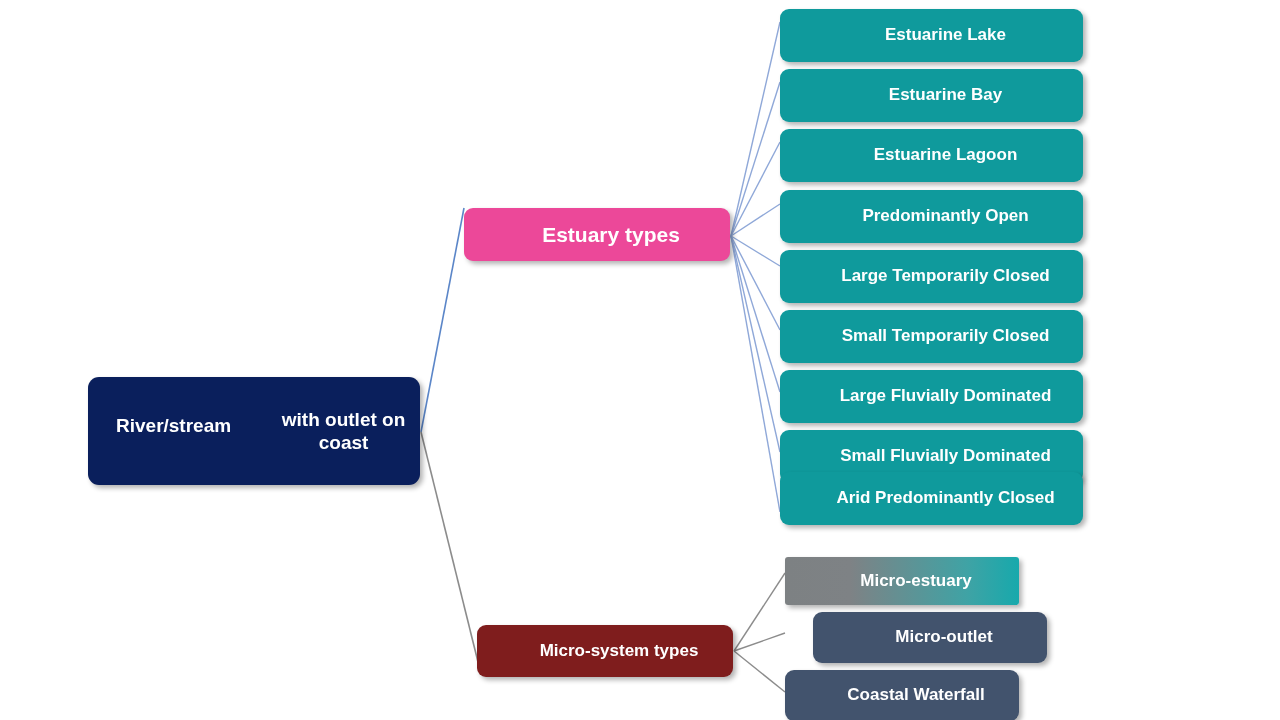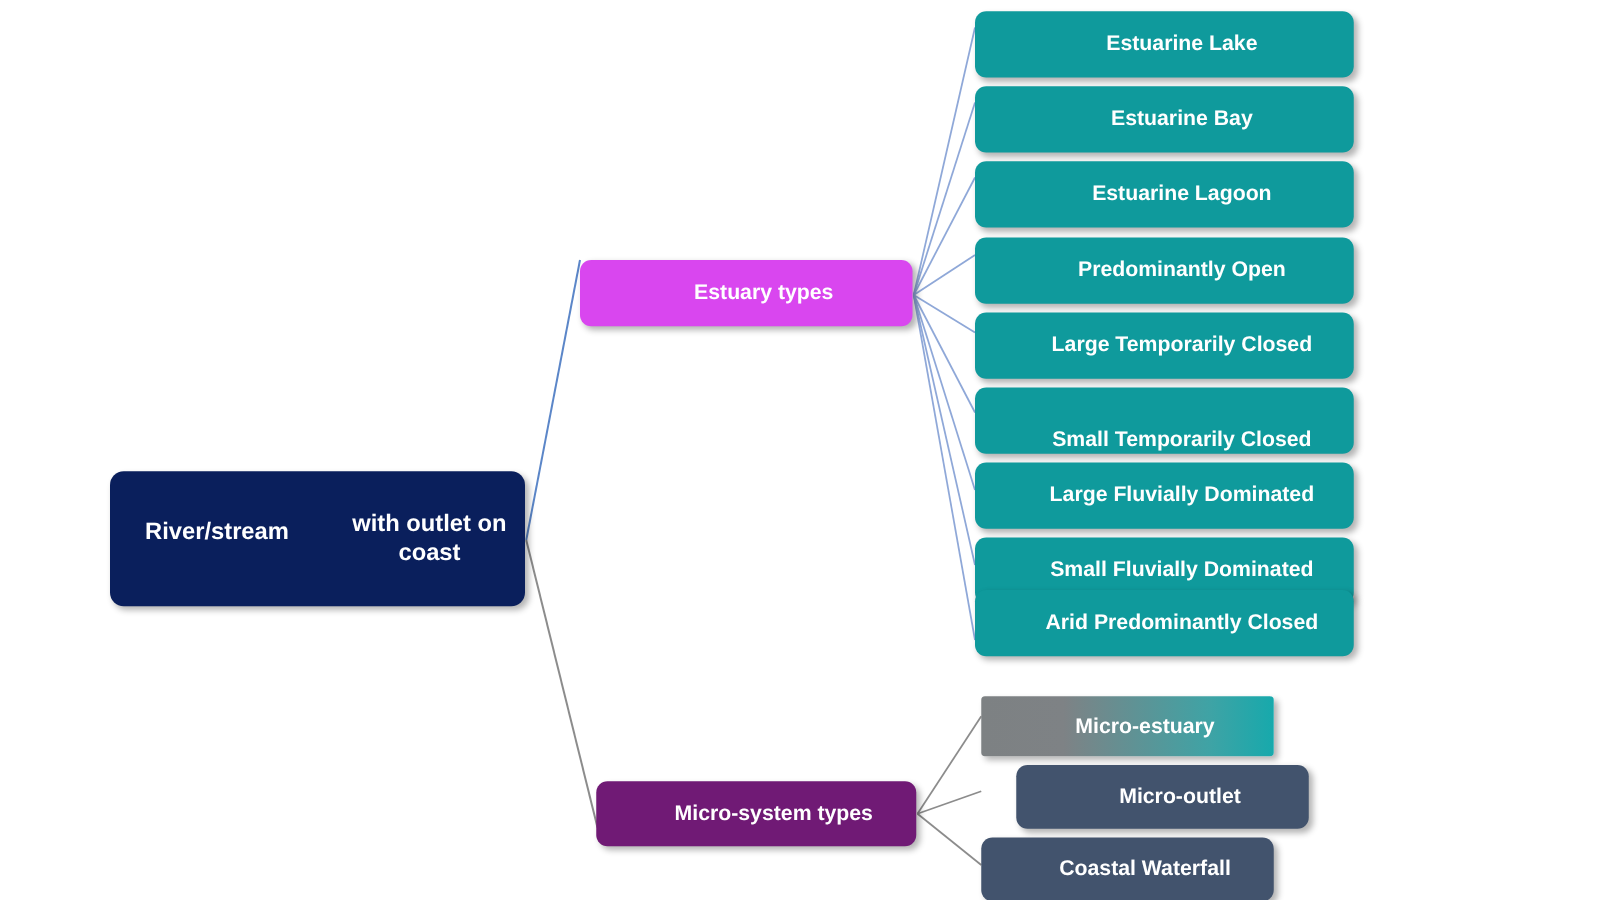--- a/index.html
+++ b/index.html
@@ -51,29 +51,29 @@
     flex-direction: row;
   }
   .node-root .line1 { display: block; margin-bottom: 11px; }
   .node-root .line2 { display: block; margin-left: 36px; }
 
   .node-branch-estuary {
     left: 464px;
     top: 208px;
     width: 266px;
     height: 53px;
-    background: #d946ef;
-    font-size: 17px;
+    background: #ec4899;
+    font-size: 21px;
   }
   .node-branch-micro {
     left: 477px;
     top: 625px;
     width: 256px;
     height: 52px;
-    background: #701a75;
+    background: #7f1d1d;
     font-size: 17px;
   }
 
   .leaf-teal {
     left: 780px;
     width: 303px;
     height: 53px;
     background: #0f9a9c;
     font-size: 17px;
   }
@@ -144,21 +144,21 @@
   </div>
   <div class="node leaf-teal" style="top:129px;">
     <span>Estuarine Lagoon</span>
   </div>
   <div class="node leaf-teal" style="top:190px;">
     <span>Predominantly Open</span>
   </div>
   <div class="node leaf-teal" style="top:250px;">
     <span>Large Temporarily Closed</span>
   </div>
-  <div class="node leaf-teal" style="top:310px;align-items:flex-end;">
+  <div class="node leaf-teal" style="top:310px;">
     <span>Small Temporarily Closed</span>
   </div>
   <div class="node leaf-teal" style="top:370px;">
     <span>Large Fluvially Dominated</span>
   </div>
   <div class="node leaf-teal" style="top:430px;">
     <span>Small Fluvially Dominated</span>
   </div>
   <div class="node leaf-teal" style="top:472px;text-align:right;">
     <span>Arid Predominantly Closed</span>

